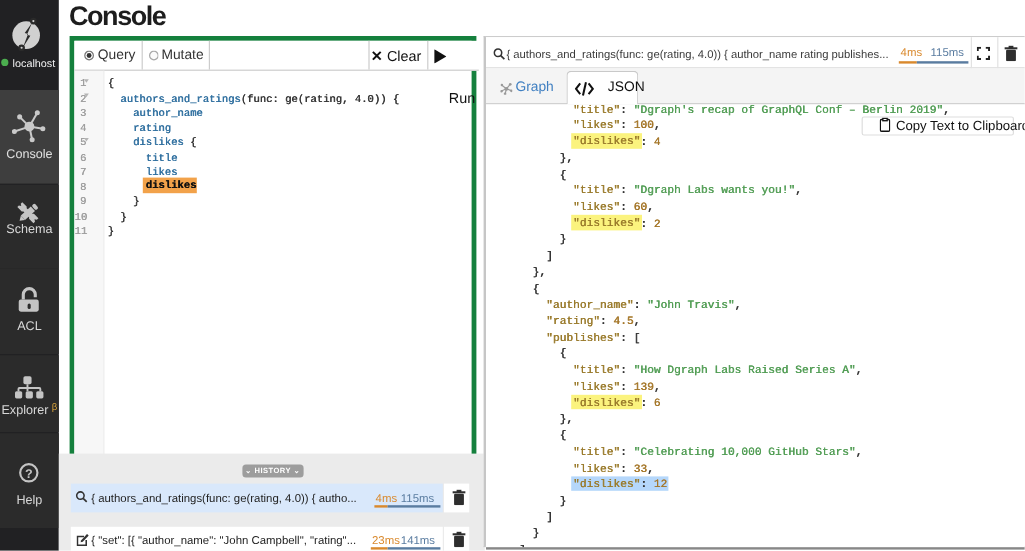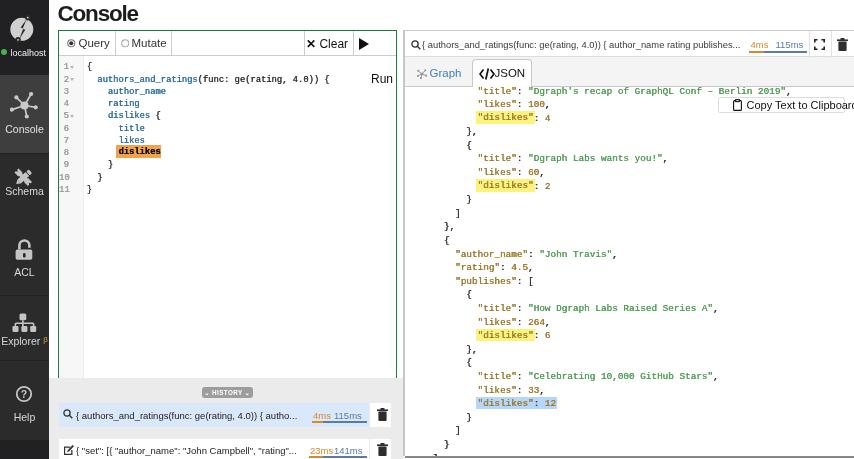--- a/index.html
+++ b/index.html
@@ -6,21 +6,21 @@
   html,body { width:854px; height:459px; overflow:hidden; background:#fff;
     font-family:"Liberation Sans", sans-serif; }
   .abs { position:absolute; }
   #page { position:relative; width:854px; height:459px; background:#fff; }
   
   #sidebar { position:absolute; left:0; top:0; width:49px; height:459px; background:#212123; }
   .navblk { position:absolute; left:0; width:49px; background:#2b2b2b; }
   .navlbl { position:absolute; width:49px; text-align:center; color:#d8d8d8; font-size:10.5px; }
   
   #leftpanel { position:absolute; left:58px; top:30px; width:338.5px; height:415px;
-    background:#fff; border:1px solid #15803d; }
+    background:#fff; border:4px solid #15803d; }
   .tbsep { position:absolute; top:0; width:1px; height:24px; background:#ccc; }
   #gutter { position:absolute; left:0; top:25px; width:24.5px; height:321.5px; background:#f7f7f7; border-right:1px solid #eee; }
   pre { font-family:"Liberation Mono", monospace; text-shadow:0.35px 0 0 currentColor; }
   #codepre { position:absolute; left:27.7px; top:30.4px; font-size:8.8px; line-height:12.25px; color:#333; }
   #numpre { position:absolute; left:0px; top:30.4px; width:9.9px; font-size:8.8px; line-height:12.25px; color:#9e9e9e; text-align:right; }
   .cblue { color:#2f6f9f; }
   .hlorange { background:#f2a24a; color:#111; font-weight:bold; padding:2px 0 1px 2px; margin-left:-2px; position:relative; top:-1.5px; }
   
   #histarea { position:absolute; left:49px; top:378px; width:355px; height:81px; background:#ebebeb; }
   .hrow { position:absolute; height:24.5px; }
@@ -248,41 +248,41 @@
     </svg>
     <div class="abs" style="left:25px;top:36px;font-size:11.5px;color:#3f7fc1;">Graph</div>
     <div class="abs" style="left:67px;top:28px;width:60px;height:28px;background:#fff;border:1px solid #c9c9c9;border-bottom:none;border-radius:4px 4px 0 0;"></div>
     <svg class="abs" style="left:74px;top:36.5px" width="16" height="12" viewBox="0 0 16 12">
       <g stroke="#111" stroke-width="1.7" fill="none">
         <path d="M4.5 1.5 L1 6 L4.5 10.5"></path>
           <path d="M11.5 1.5 L15 6 L11.5 10.5"></path>
           <line x1="9.3" y1="0.5" x2="6.8" y2="11.5"></line>
       </g>
     </svg>
-    <div class="abs" style="left:90px;top:36px;font-size:11.5px;color:#111;">JSON</div>
+    <div class="abs" style="left:90px;top:36px;font-size:11.5px;color:#111;padding-left:12px;">JSON</div>
 
     <div class="abs" style="left:0;top:55.5px;width:449px;height:369.5px;overflow:hidden;background:#fff;">
       <pre id="jsonpre">        <span class="jk">"title"</span>: <span class="js">"Dgraph's recap of GraphQL Conf – Berlin 2019"</span>,
         <span class="jk">"likes"</span>: <span class="jn">100</span>,
         <span class="hly"><span class="jk">"dislikes"</span></span>: <span class="jn">4</span>
       },
       {
         <span class="jk">"title"</span>: <span class="js">"Dgraph Labs wants you!"</span>,
         <span class="jk">"likes"</span>: <span class="jn">60</span>,
         <span class="hly"><span class="jk">"dislikes"</span></span>: <span class="jn">2</span>
       }
     ]
   },
   {
     <span class="jk">"author_name"</span>: <span class="js">"John Travis"</span>,
     <span class="jk">"rating"</span>: <span class="jn">4.5</span>,
     <span class="jk">"publishes"</span>: [
       {
         <span class="jk">"title"</span>: <span class="js">"How Dgraph Labs Raised Series A"</span>,
-        <span class="jk">"likes"</span>: <span class="jn">264</span>,
+        <span class="jk">"likes"</span>: <span class="jn">139</span>,
         <span class="hly"><span class="jk">"dislikes"</span></span>: <span class="jn">6</span>
       },
       {
         <span class="jk">"title"</span>: <span class="js">"Celebrating 10,000 GitHub Stars"</span>,
         <span class="jk">"likes"</span>: <span class="jn">33</span>,
         <span class="hlb"><span class="jk">"dislikes"</span>: <span class="jn">12</span></span>
       }
     ]
   }
 ]</pre>

